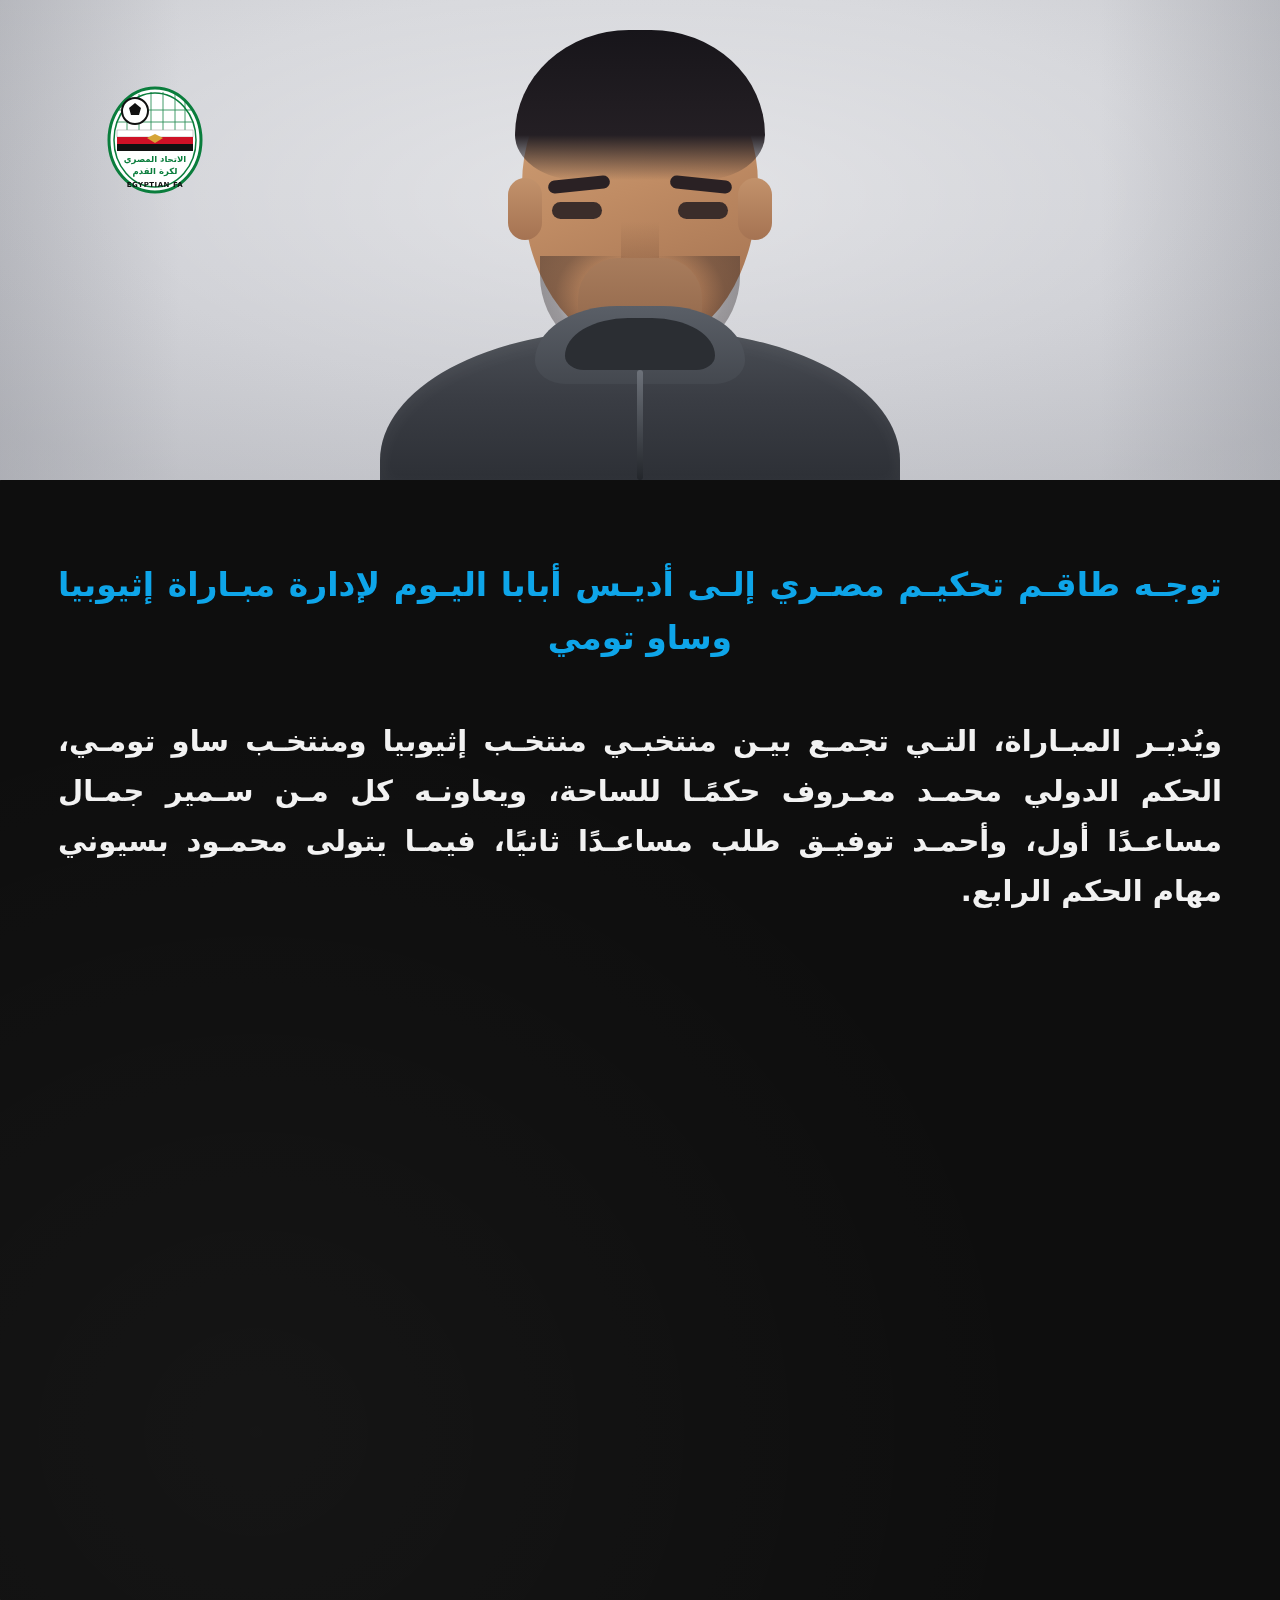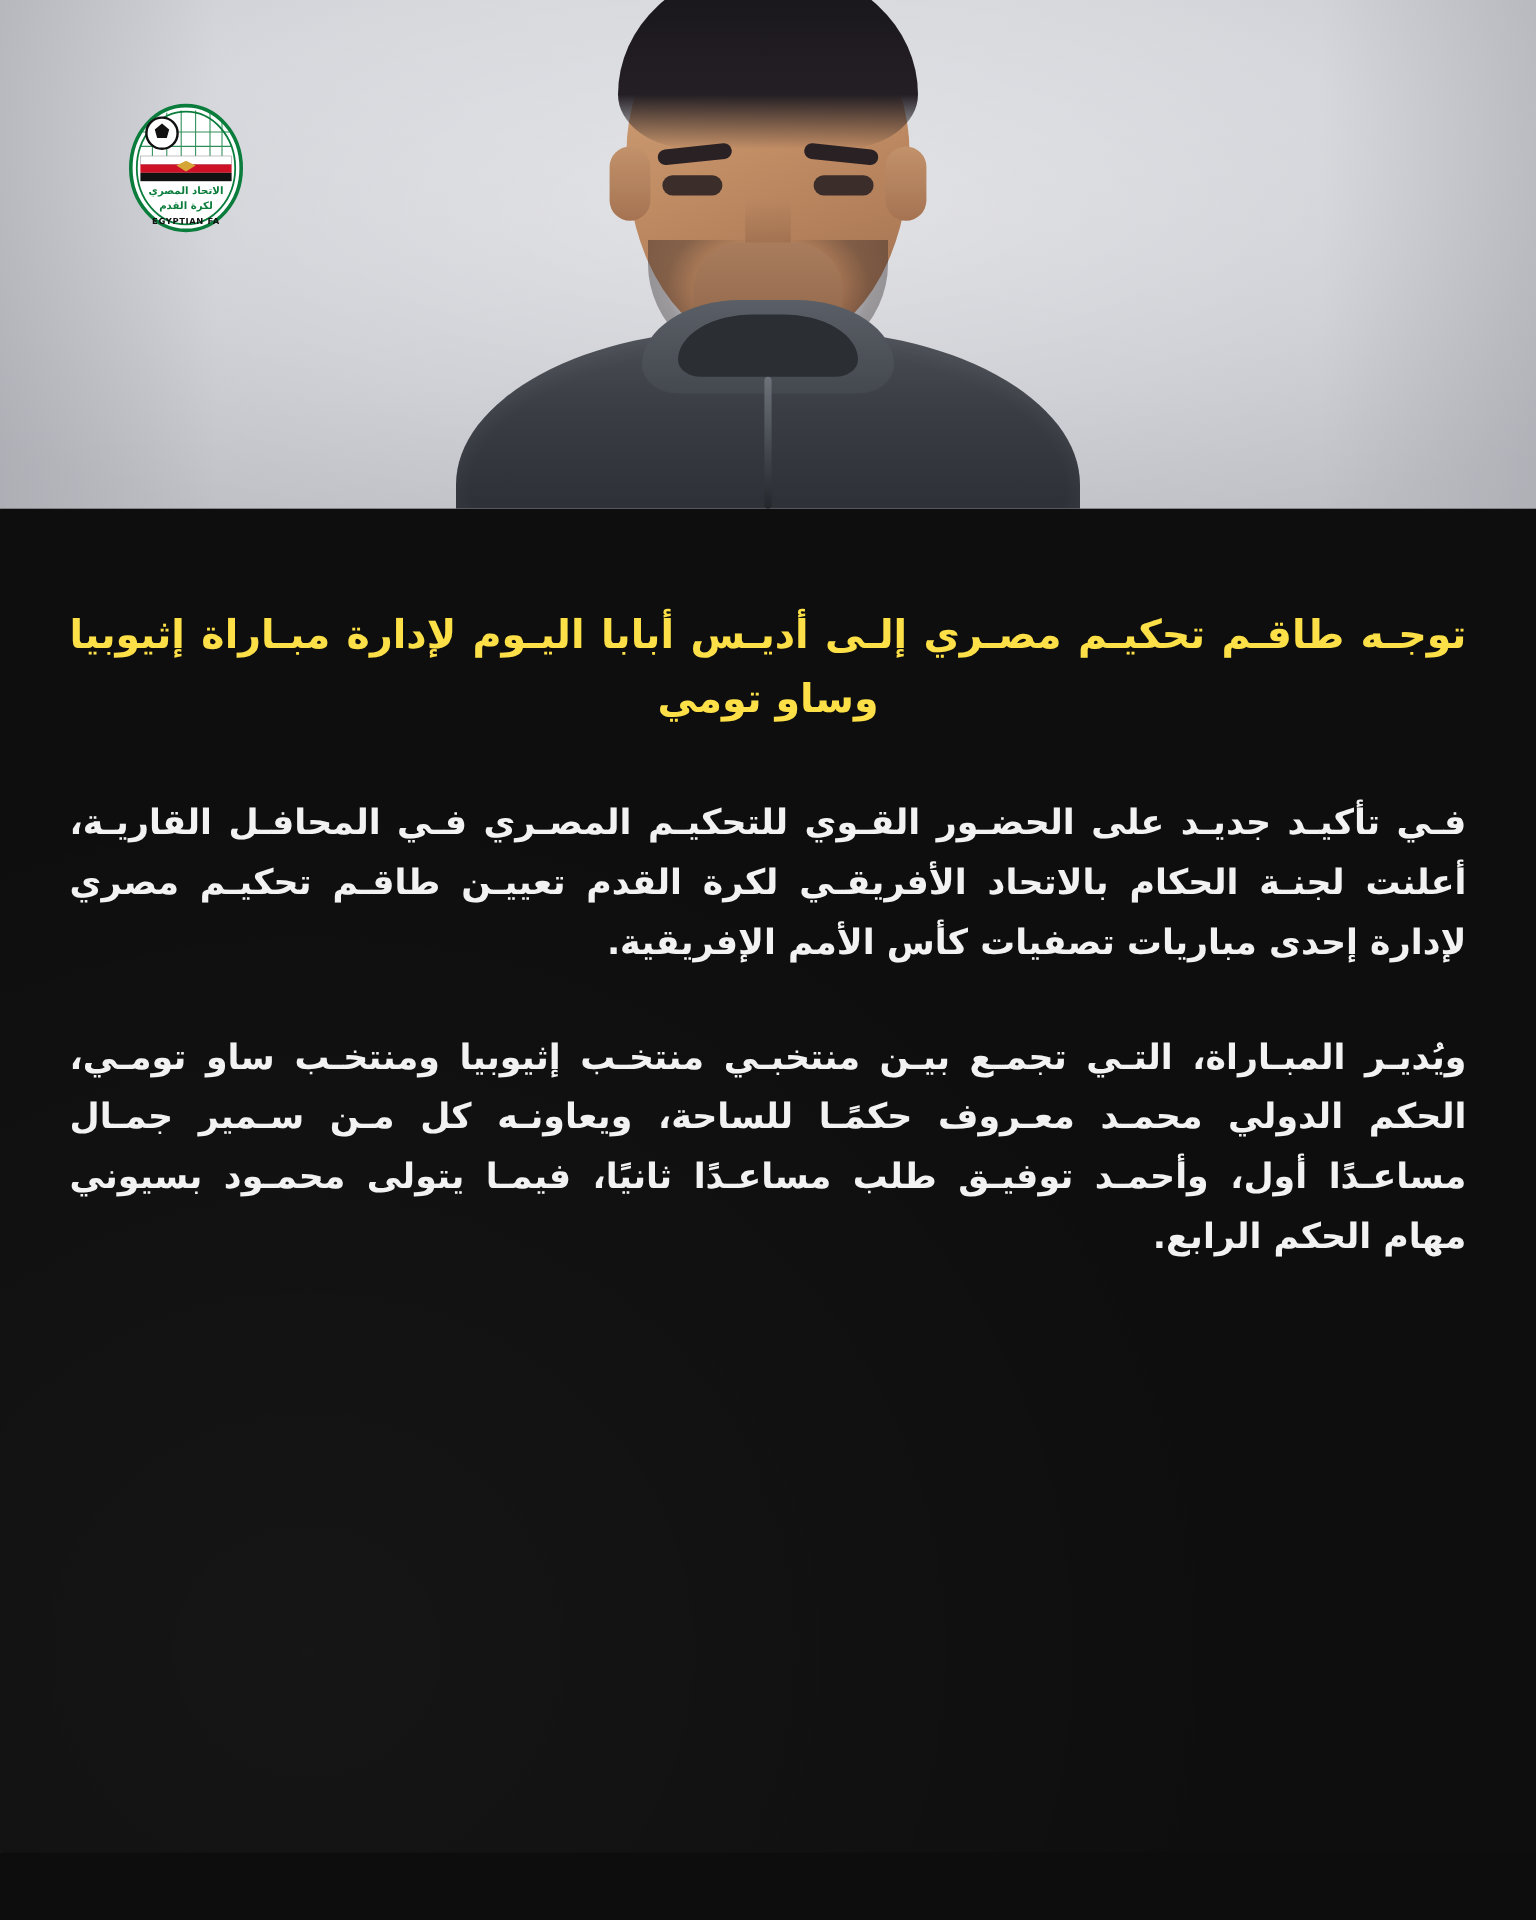--- a/index.html
+++ b/index.html
@@ -19,21 +19,21 @@
     width: 1280px;
     height: 1600px;
     background: #0d0d0d;
     overflow: hidden;
   }
 
   
   .photo-band {
     position: relative;
     width: 1280px;
-    height: 424px;
+    height: 480px;
     background: linear-gradient(180deg, #d9dade 0%, #d2d3d8 55%, #cdced3 100%);
     overflow: hidden;
   }
   .photo-band::after {
     
     content: "";
     position: absolute;
     inset: 0;
     background: radial-gradient(ellipse 70% 70% at 50% 40%, rgba(255,255,255,0.35) 0%, rgba(190,192,198,0.0) 60%, rgba(150,152,160,0.25) 100%);
     pointer-events: none;
@@ -220,21 +220,21 @@
     position: absolute;
     inset: 0;
     background:
       linear-gradient(118deg, rgba(255,255,255,0.035) 0 1px, rgba(255,255,255,0) 1px 340px),
       linear-gradient(62deg, rgba(255,255,255,0.025) 0 1px, rgba(255,255,255,0) 1px 420px),
       radial-gradient(ellipse at 20% 85%, rgba(255,255,255,0.03), rgba(0,0,0,0) 55%);
     pointer-events: none;
   }
   .headline {
     position: relative;
-    color: #fde047;
+    color: #0ea5e9;
     font-size: 33px;
     line-height: 1.62;
     font-weight: 700;
     text-align: justify;
     text-align-last: center;
     letter-spacing: 0;
     margin: 0 0 52px 0;
     z-index: 3;
   }
   .para {
@@ -302,17 +302,16 @@
       <path d="M52 60 l8 -4 l8 4 l-8 5 z" fill="#d6a537"></path>
 
       <text x="60" y="84" text-anchor="middle" font-family="DejaVu Sans, sans-serif" font-size="8.5" fill="#0a7d3c" font-weight="bold">الاتحاد المصري</text>
       <text x="60" y="96" text-anchor="middle" font-family="DejaVu Sans, sans-serif" font-size="8.5" fill="#0a7d3c" font-weight="bold">لكرة القدم</text>
       <text x="60" y="109" text-anchor="middle" font-family="DejaVu Sans, sans-serif" font-size="7" fill="#111" font-weight="bold" letter-spacing="0.5">EGYPTIAN FA</text>
     </svg>
   </div>
 
   <div class="article">
     <h1 class="headline">توجـه طاقـم تحكيـم مصـري إلـى أديـس أبابا اليـوم لإدارة مبـاراة إثيوبيا وساو تومي</h1>
-    <p class="para">فـي تأكيـد جديـد على الحضـور القـوي للتحكيـم المصـري فـي المحافـل القاريـة، أعلنت لجنـة الحكام بالاتحاد الأفريقـي لكرة القدم تعييـن طاقـم تحكيـم مصري لإدارة إحدى مباريات تصفيات كأس الأمم الإفريقية.</p>
     <p class="para">ويُديـر المبـاراة، التـي تجمـع بيـن منتخبـي منتخـب إثيوبيا ومنتخـب ساو تومـي، الحكم الدولي محمـد معـروف حكمًـا للساحة، ويعاونـه كل مـن سـمير جمـال مساعـدًا أول، وأحمـد توفيـق طلب مساعـدًا ثانيًا، فيمـا يتولى محمـود بسيوني مهام الحكم الرابع.</p>
   </div>
 
 </div>
 
 </body></html>

